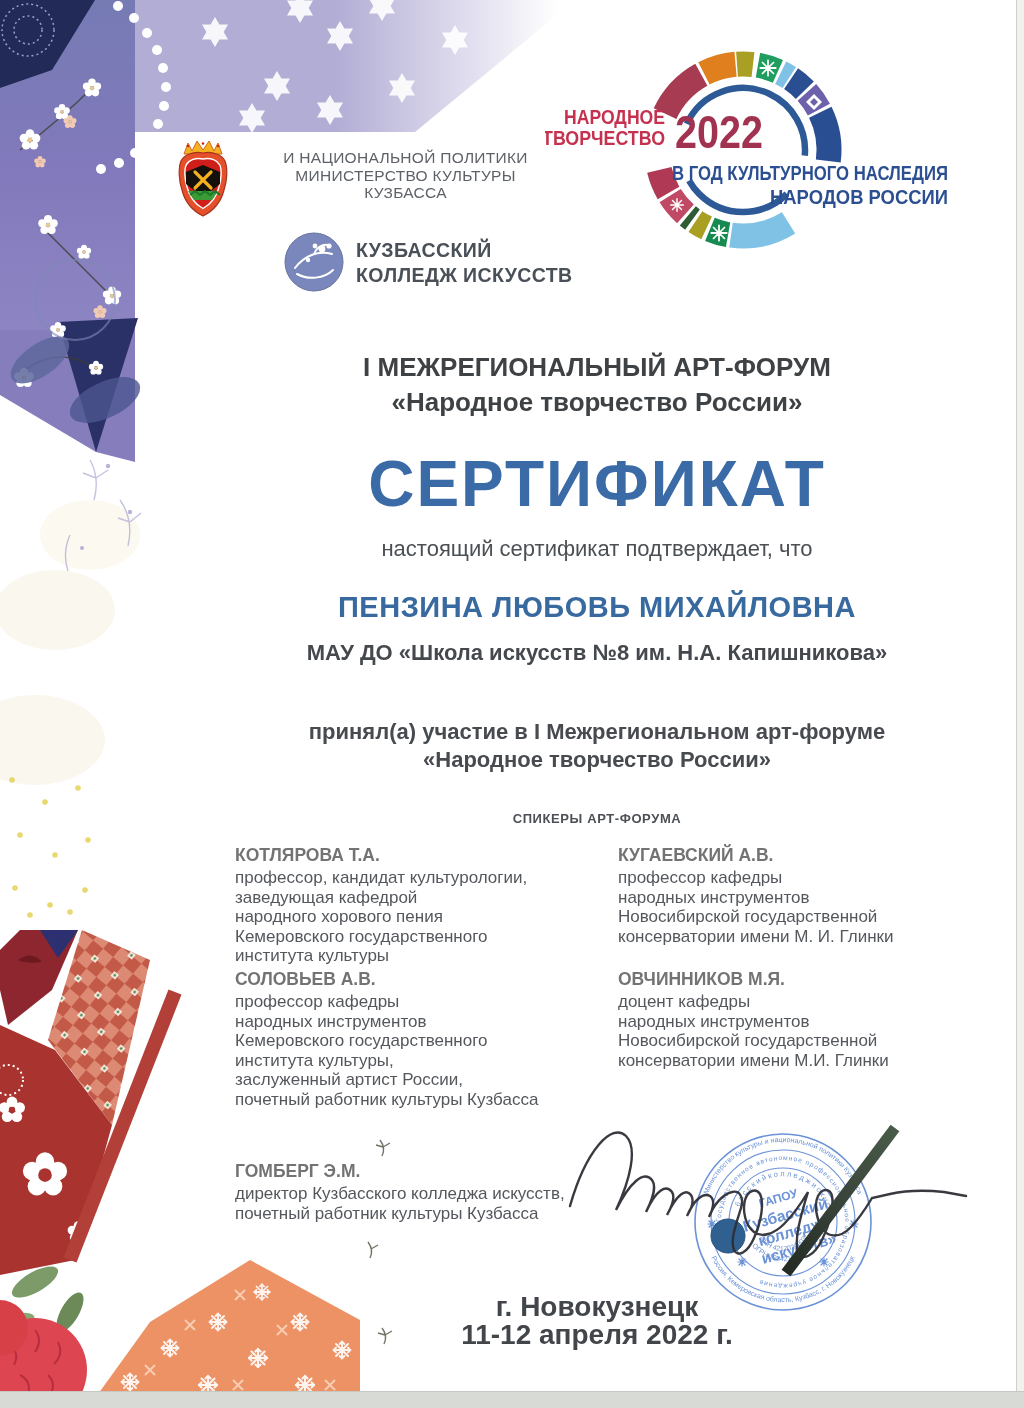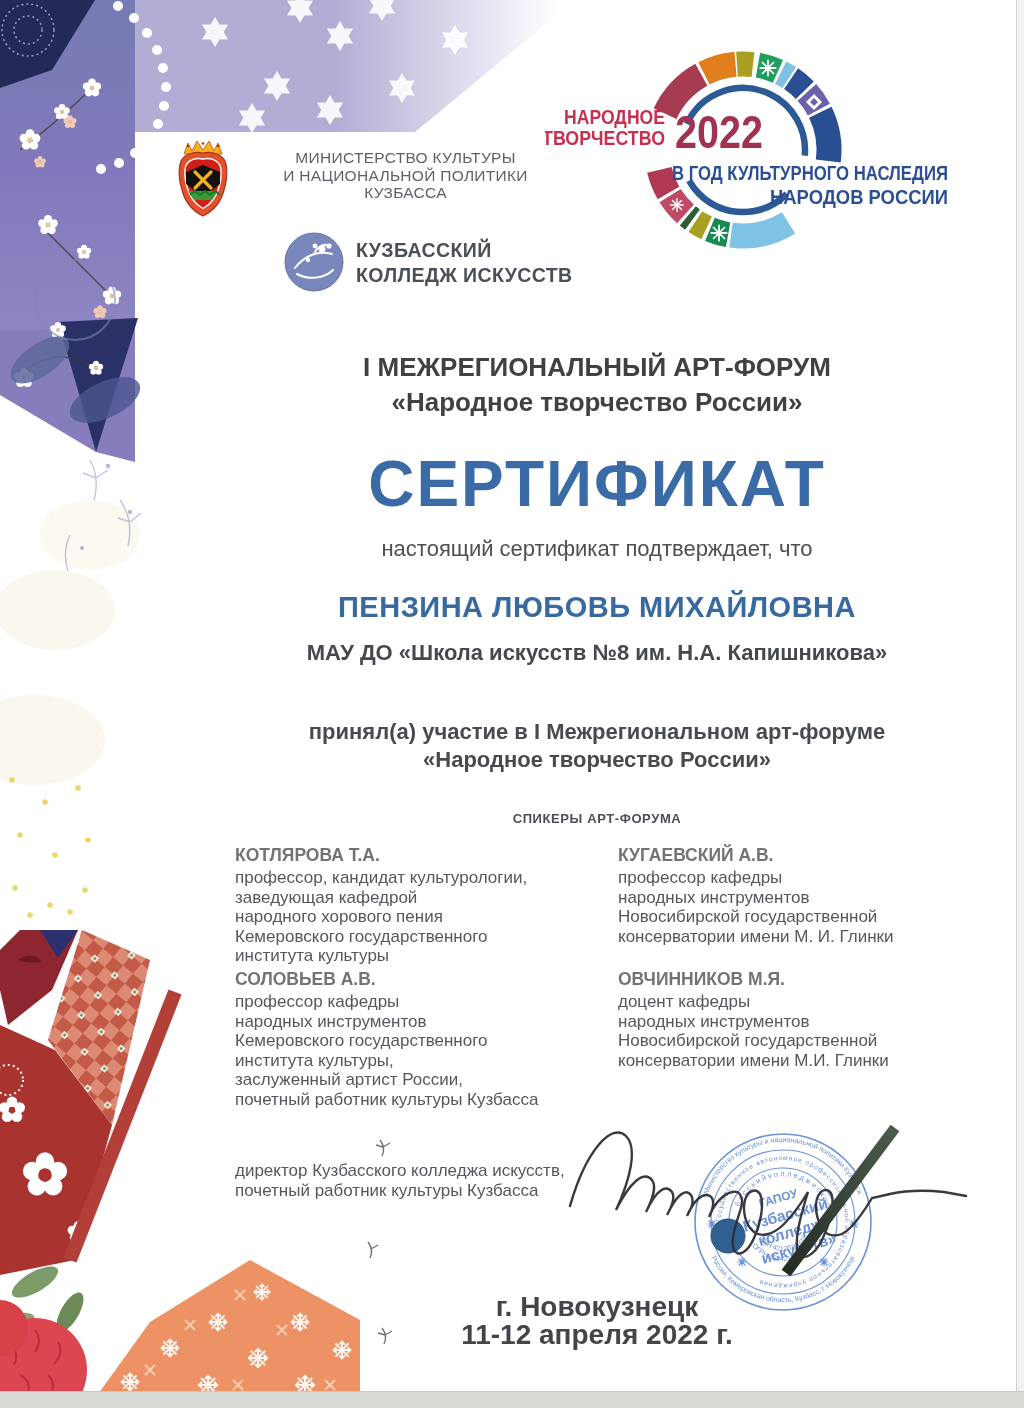--- a/index.html
+++ b/index.html
@@ -238,22 +238,22 @@
       <circle cx="27" cy="4.5" r="1.3" fill="#cc2418"></circle>
       <circle cx="42" cy="7" r="1.3" fill="#cc2418"></circle>
     <path d="M27,14 C37,12 46,16 49,22 C52,30 51,42 48,51 C45,63 37,72 27,77 C17,72 9,63 6,51 C3,42 2,30 5,22 C8,16 17,12 27,14 Z" fill="#e4502a" stroke="#a8321c" stroke-width="1.2"></path>
     <path d="M27,20 C35,18.4 41.5,21.5 43.8,26 C46,30.5 45.3,40.5 43,48 C40.5,57.5 34.5,65.5 27,69.5 C19.5,65.5 13.5,57.5 11,48 C8.7,40.5 8,30.5 10.2,26 C12.5,21.5 19,18.4 27,20 Z" fill="#d01f1a" stroke="#ffffff" stroke-width="1.4"></path>
     <path d="M27,26 L44,33 L44,45 L27,58 L10,45 L10,33 Z" fill="#14100b"></path>
     <path d="M19,33 L35,49 M35,33 L19,49" stroke="#f5b11f" stroke-width="3.2" stroke-linecap="round"></path>
     <path d="M12,52 L42,52 L36,61 L18,61 Z" fill="#3b9b37"></path>
     <path d="M14,56 l5,-4 l5,4 l5,-4 l5,4 l5,-4 l5,4" stroke="#1d7a2c" stroke-width="2" fill="none"></path>
   </svg>
   <div class="abs ministry-text">
+    <div>И НАЦИОНАЛЬНОЙ ПОЛИТИКИ</div>
     <div>МИНИСТЕРСТВО КУЛЬТУРЫ</div>
-    <div>И НАЦИОНАЛЬНОЙ ПОЛИТИКИ</div>
     <div>КУЗБАССА</div>
   </div>
 
   <svg class="abs" style="left:284px;top:232px" width="60" height="60" viewBox="0 0 60 60">
     <circle cx="30" cy="30" r="29" fill="#7a87bc"></circle>
     <circle cx="30" cy="30" r="29" fill="none" stroke="#67749f" stroke-width="1"></circle>
     <g stroke="#ffffff" fill="none" stroke-width="2" stroke-linecap="round">
       <path d="M11,36 C20,24 34,18 48,22"></path>
       <path d="M13,42 C24,48 40,47 49,38"></path>
       <path d="M30,22 C32,16 38,12 44,13"></path>
@@ -355,20 +355,21 @@
   </div>
   <div class="abs spk" style="left:618px;top:969px">
     <div class="spk-name">ОВЧИННИКОВ М.Я.</div>
     <div class="spk-bio">доцент кафедры
 народных инструментов
 Новосибирской государственной
 консерватории имени М.И. Глинки</div>
   </div>
 
   <div class="abs spk" style="left:235px;top:1161px;width:400px">
+    <div class="spk-name">ГОМБЕРГ Э.М.</div>
     <div class="spk-bio">директор Кузбасского колледжа искусств,
 почетный работник культуры Кузбасса</div>
   </div>
 
   <svg class="abs" style="left:560px;top:1088px" width="420" height="235" viewBox="0 0 420 235">
     <defs>
       <path id="p-ring-top" d="M145.7,113.3 A80,80 0 0 1 300.3,113.3" fill="none"></path>
       <path id="p-ring-bottom" d="M145.7,154.7 A80,80 0 0 0 300.3,154.7" fill="none"></path>
       <path id="p-ring2" d="M161,134 A62,62 0 1 1 285,134 A62,62 0 1 1 161,134" fill="none"></path>
       <path id="p-name" d="M179.8,118.4 A46,46 0 0 1 266.2,118.4" fill="none"></path>

